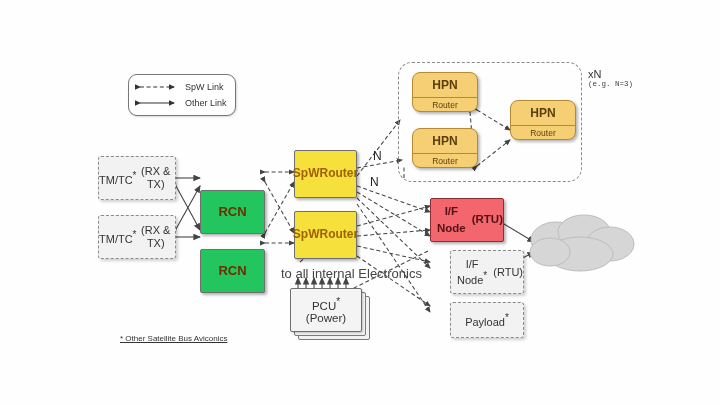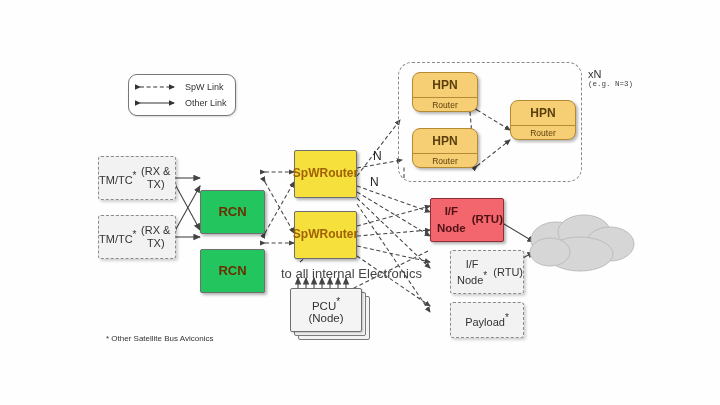--- a/index.html
+++ b/index.html
@@ -210,29 +210,29 @@
 
   <div id="pcu-caption" style="left:281px;top:266px;">to all internal Electronics</div>
 
   <div id="pcu-stack" style="left:290px;top:288px;width:82px;height:50px;">
     <div class="pcu-shadow" style="left:8px;top:8px;width:70px;height:42px;"></div>
     <div class="pcu-shadow" style="left:4px;top:4px;width:70px;height:42px;"></div>
     <div id="pcu-front" style="left:0px;top:0px;width:70px;height:42px;">
       <div>
         <span>PCU</span><span class="star">*</span>
       </div>
-      <div>(Node)</div>
+      <div>(Power)</div>
     </div>
   </div>
 
   <svg id="cloud" style="left:522px;top:212px;width:118px;height:66px;" viewBox="0 0 118 66">
     <g fill="#d6d6d6" stroke="#bdbdbd" stroke-width="1">
       <ellipse cx="34" cy="28" rx="25" ry="18"></ellipse>
       <ellipse cx="62" cy="20" rx="26" ry="17"></ellipse>
       <ellipse cx="88" cy="32" rx="24" ry="17"></ellipse>
       <ellipse cx="58" cy="42" rx="33" ry="17"></ellipse>
       <ellipse cx="28" cy="40" rx="20" ry="14"></ellipse>
     </g>
   </svg>
 
-  <div id="footnote" style="left:106px;top:334px;">* Other Satellite Bus Aviconics</div>
+  <div id="footnote" style="left:120px;top:334px;text-decoration:underline;">* Other Satellite Bus Aviconics</div>
 
 </div>
 
 </body></html>

